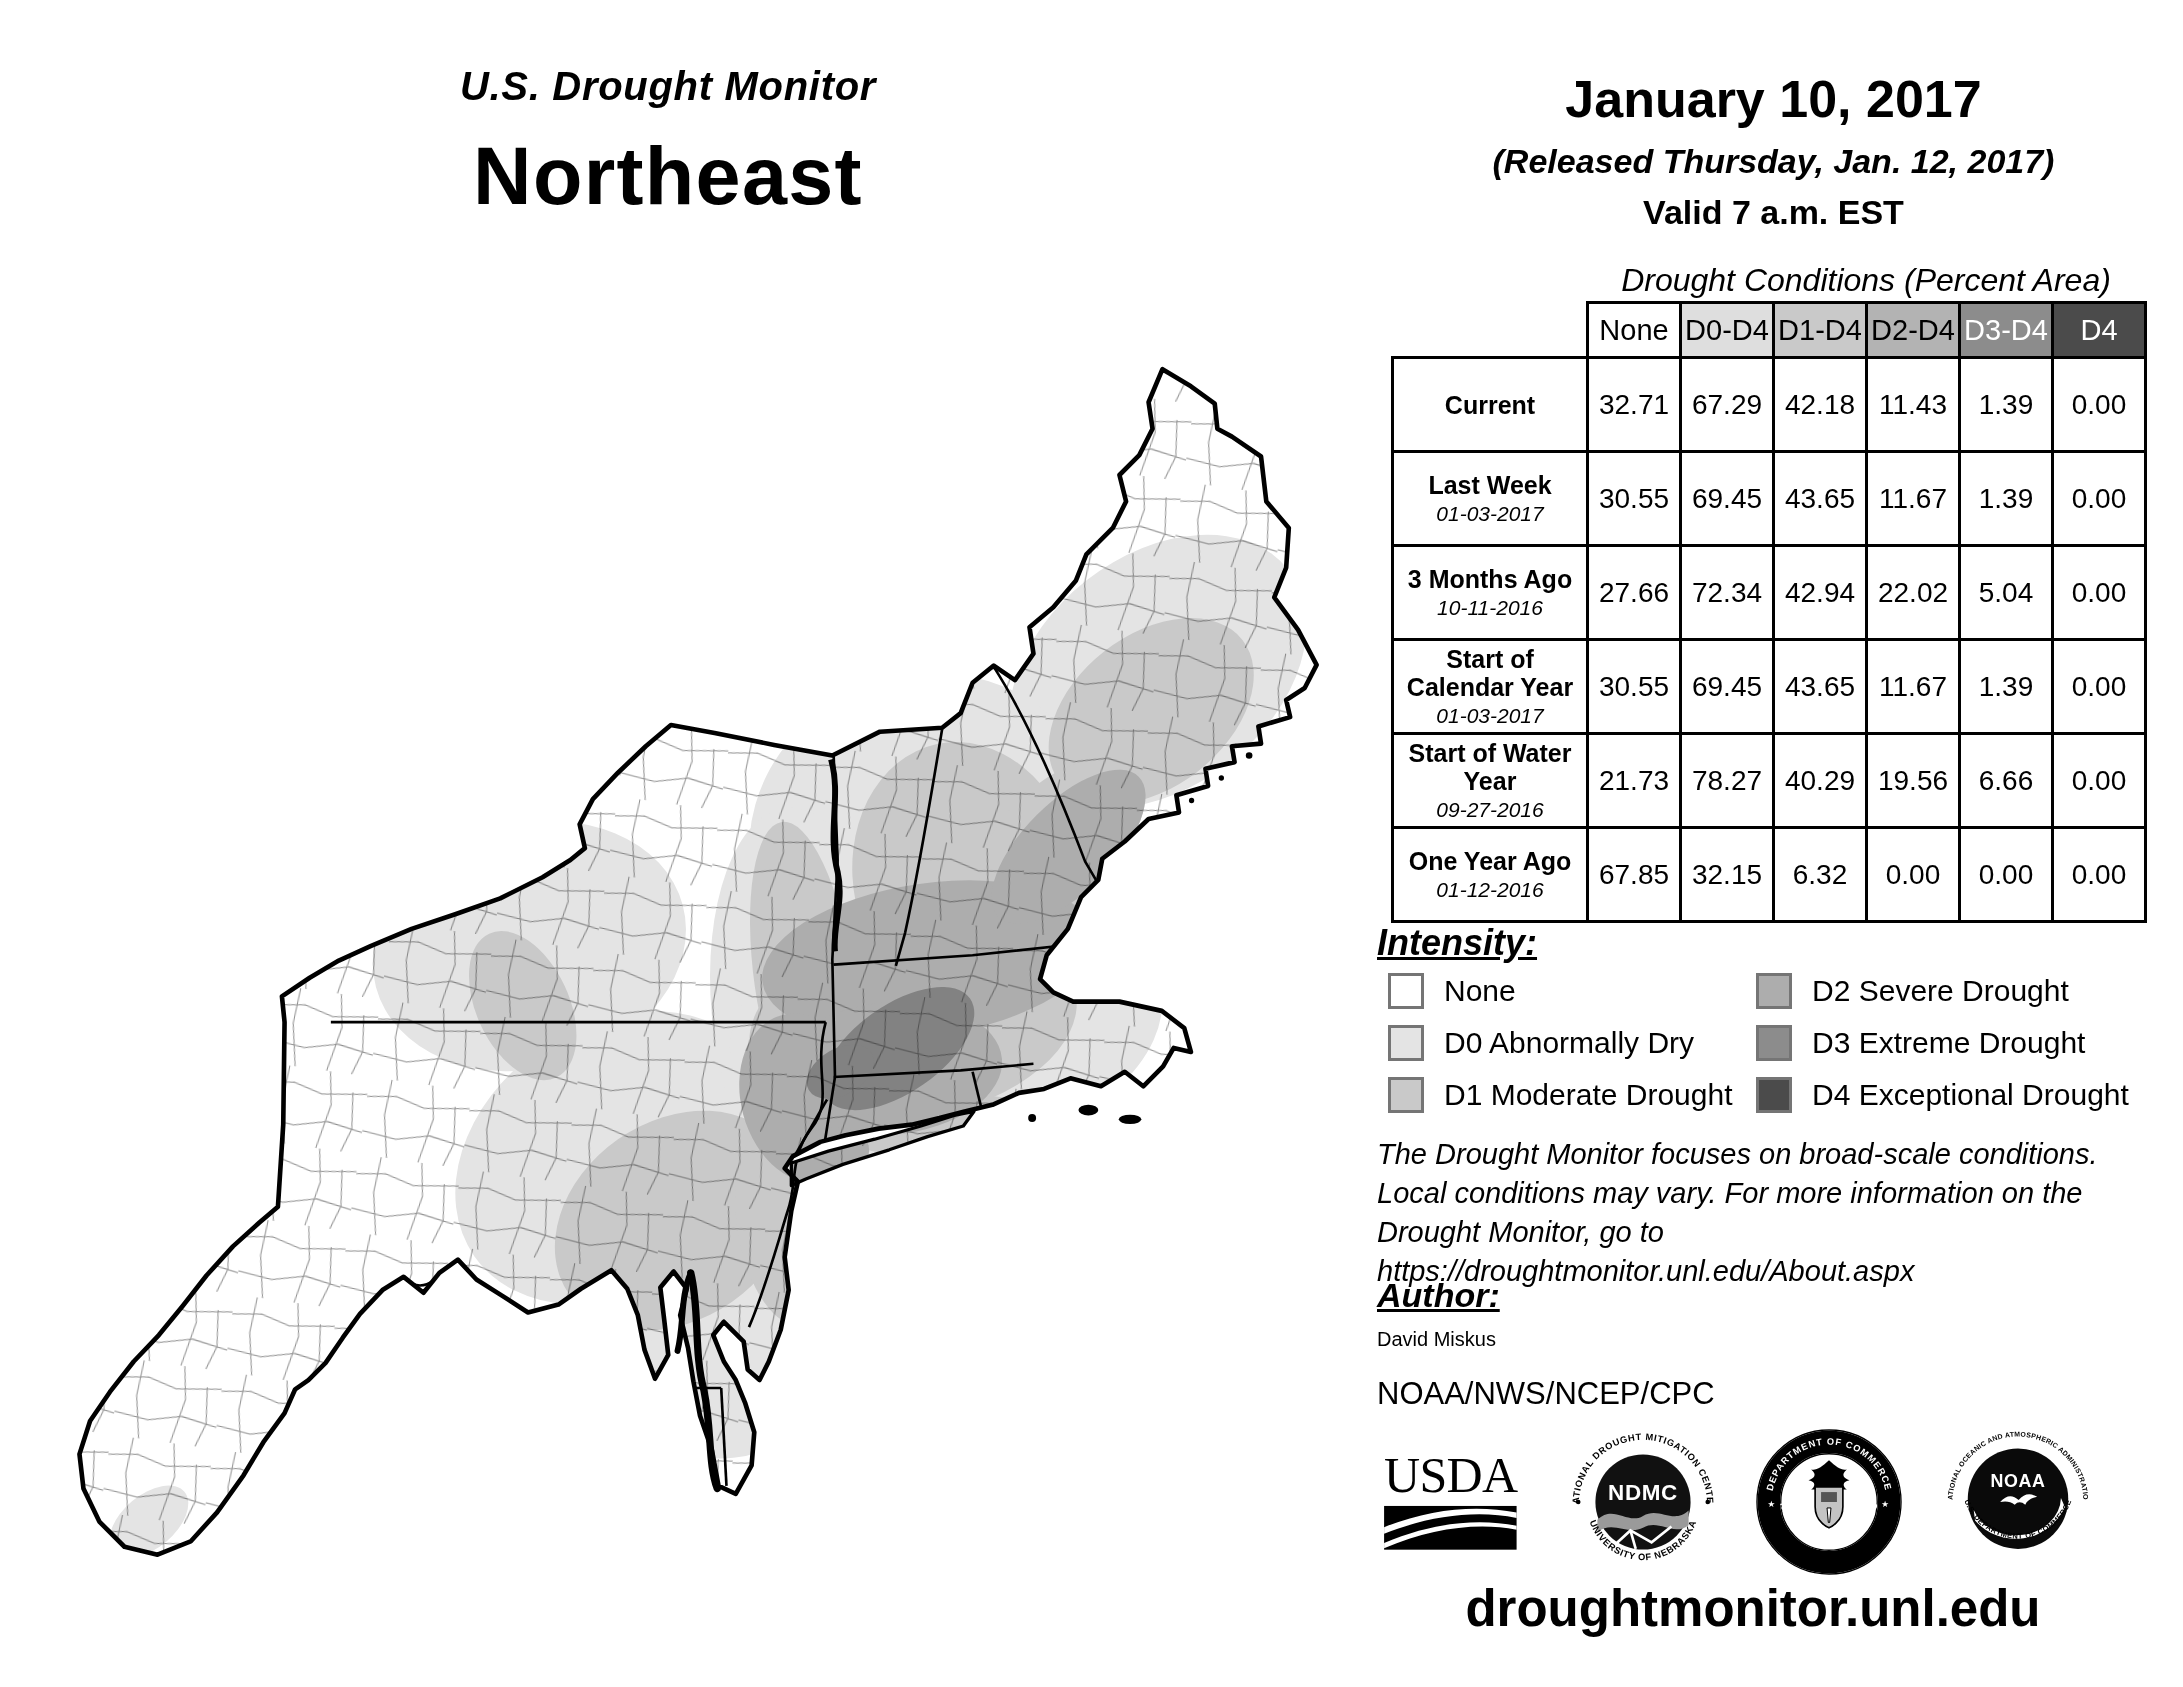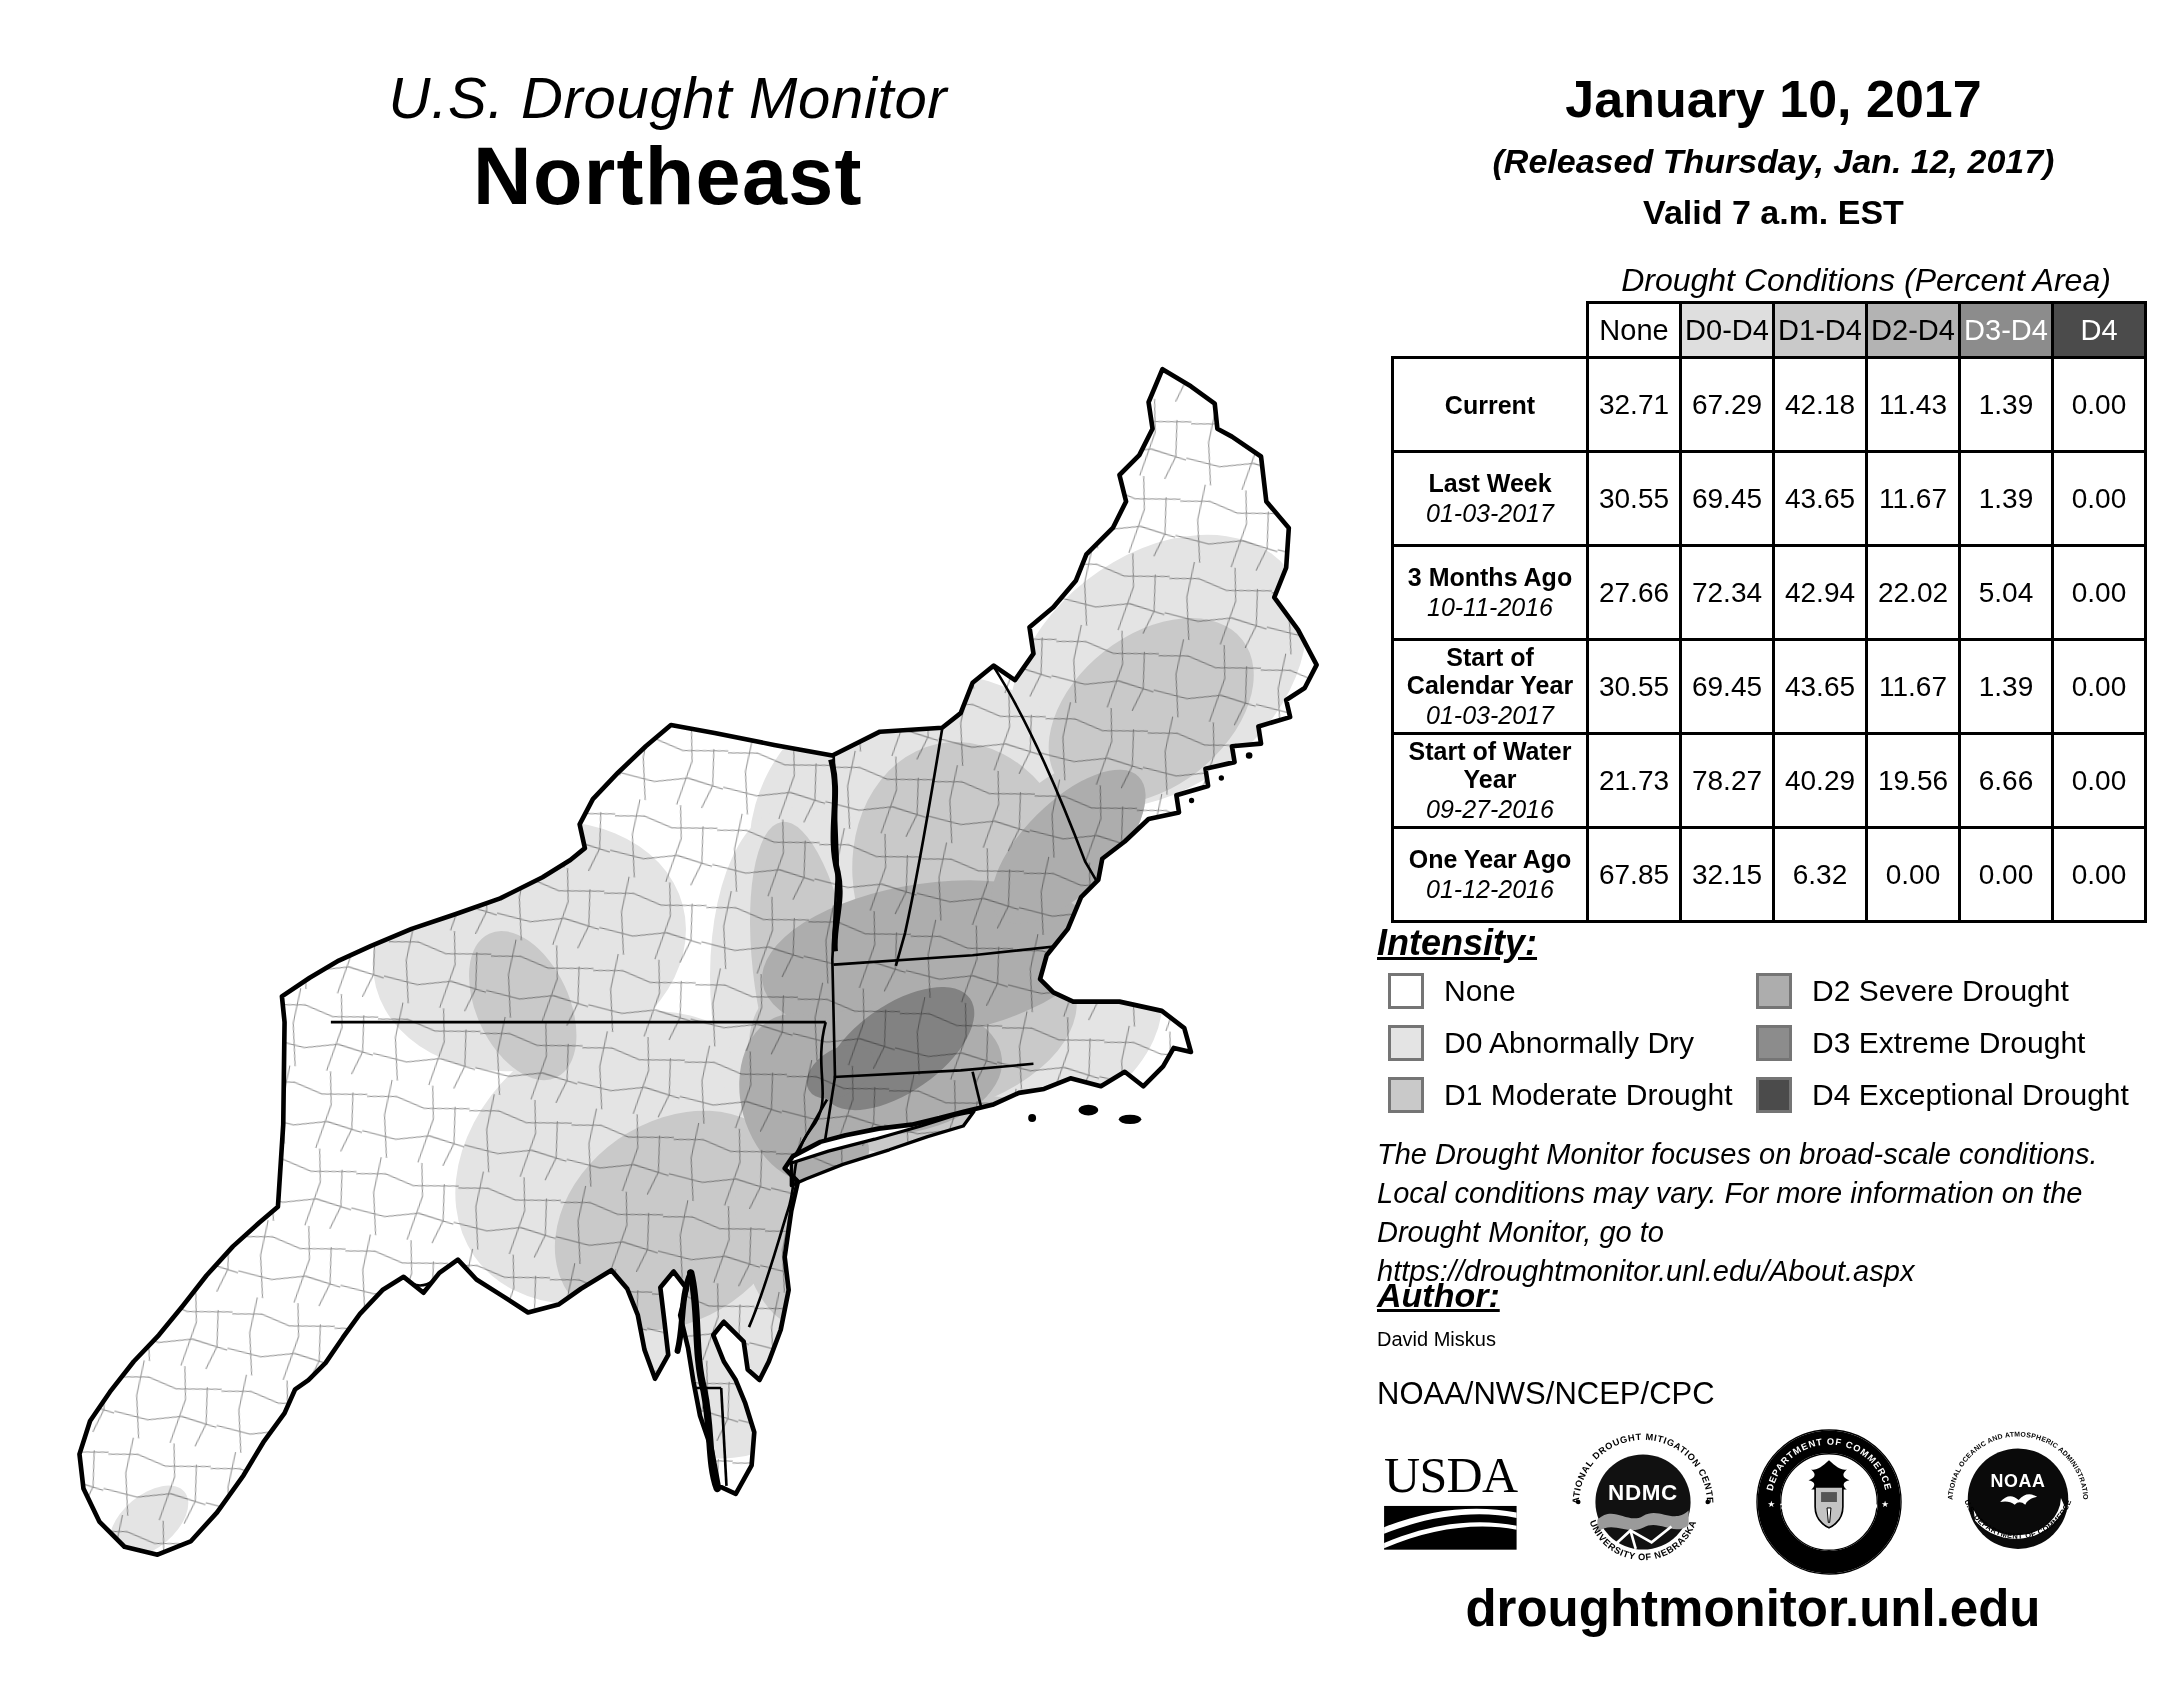--- a/index.html
+++ b/index.html
@@ -1,36 +1,36 @@
 <!DOCTYPE html>
 <html style="font-size:10.6px"><head>
 <meta charset="utf-8">
 <style>
   html,body{margin:0;padding:0;background:#ffffff;}
   body{width:2183px;height:1687px;position:relative;overflow:hidden;
        font-family:"Liberation Sans","DejaVu Sans",sans-serif;color:#000;}
   .abs{position:absolute;}
   
   .t1{left:205px;top:64px;width:926px;text-align:center;
-      font-size:58px;font-weight:normal;font-style:italic;letter-spacing:0.7px;}
+      font-size:40px;font-weight:bold;font-style:italic;letter-spacing:0.7px;}
   .t2{left:205px;top:130px;width:926px;text-align:center;
       font-size:81px;font-weight:bold;letter-spacing:1.3px;}
   .d1{left:1403px;top:69px;width:741px;text-align:center;font-size:52px;font-weight:bold;}
   .d2{left:1403px;top:142px;width:741px;text-align:center;font-size:34px;font-weight:bold;font-style:italic;}
   .d3{left:1403px;top:193px;width:741px;text-align:center;font-size:34px;font-weight:bold;}
   .ttitle{left:1588px;top:262px;width:556px;text-align:center;font-size:32px;font-style:italic;}
   
   table.dm{border-collapse:collapse;position:absolute;left:1391px;top:301px;table-layout:fixed;}
   table.dm td,table.dm th{border:3.3px solid #000;padding:0;text-align:center;vertical-align:middle;}
   table.dm th{font-weight:normal;font-size:29px;height:52px;}
   table.dm td.val{font-size:28px;height:91px;background:#fff;}
   table.dm td.blank{border:none;background:transparent;}
   td.rowlab{background:#fff;}
   .lab{font-size:25px;font-weight:bold;line-height:1.12;}
-  .labdate{font-size:25px;font-style:italic;margin-top:2.6px;}
+  .labdate{font-size:21px;font-style:italic;margin-top:2.6px;}
   .hc0{background:#ffffff;color:#000;}
   .hc1{background:#dedede;color:#000;}
   .hc2{background:#c9c9c9;color:#000;}
   .hc3{background:#b3b3b3;color:#000;}
   .hc4{background:#8c8c8c;color:#fff;}
   .hc5{background:#4b4b4b;color:#fff;}
   
   .ihead{left:1377px;top:922px;font-size:36px;font-style:italic;font-weight:600;
          text-decoration:underline;}
   .legend{left:1388px;top:965px;width:767px;display:grid;

